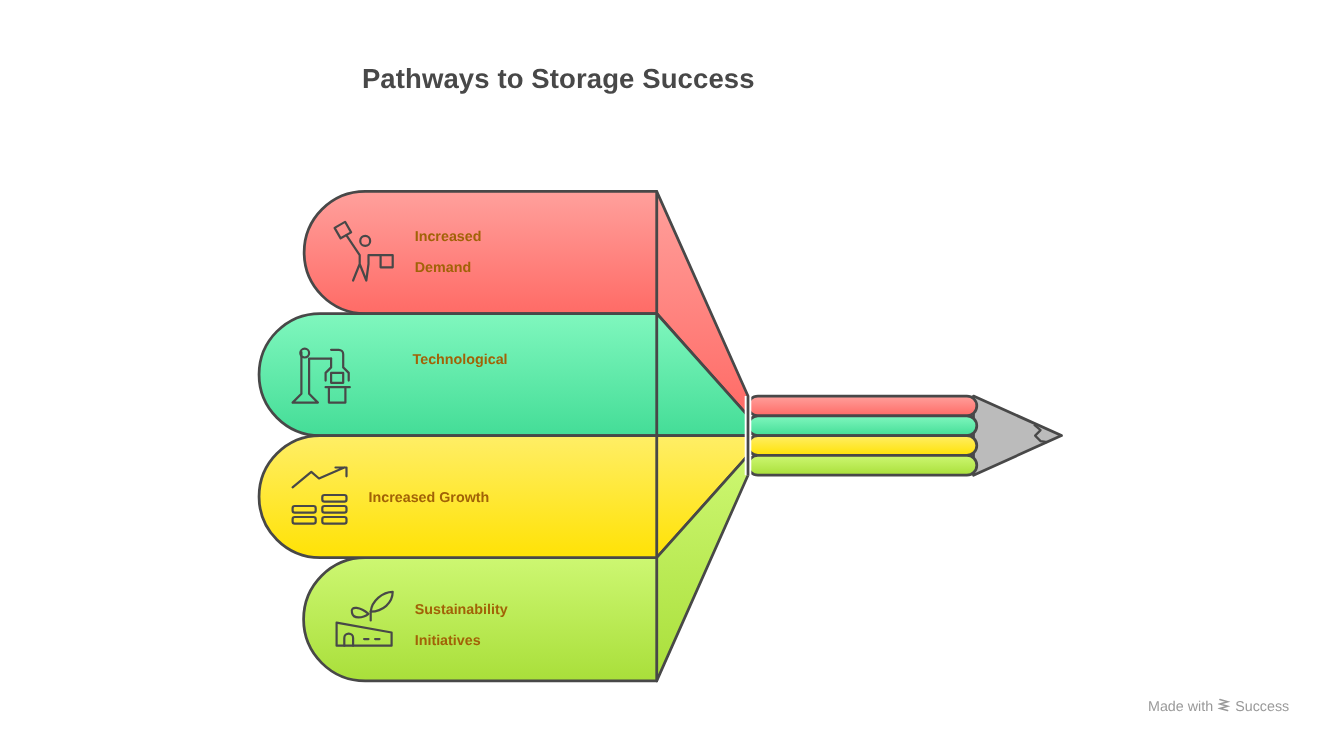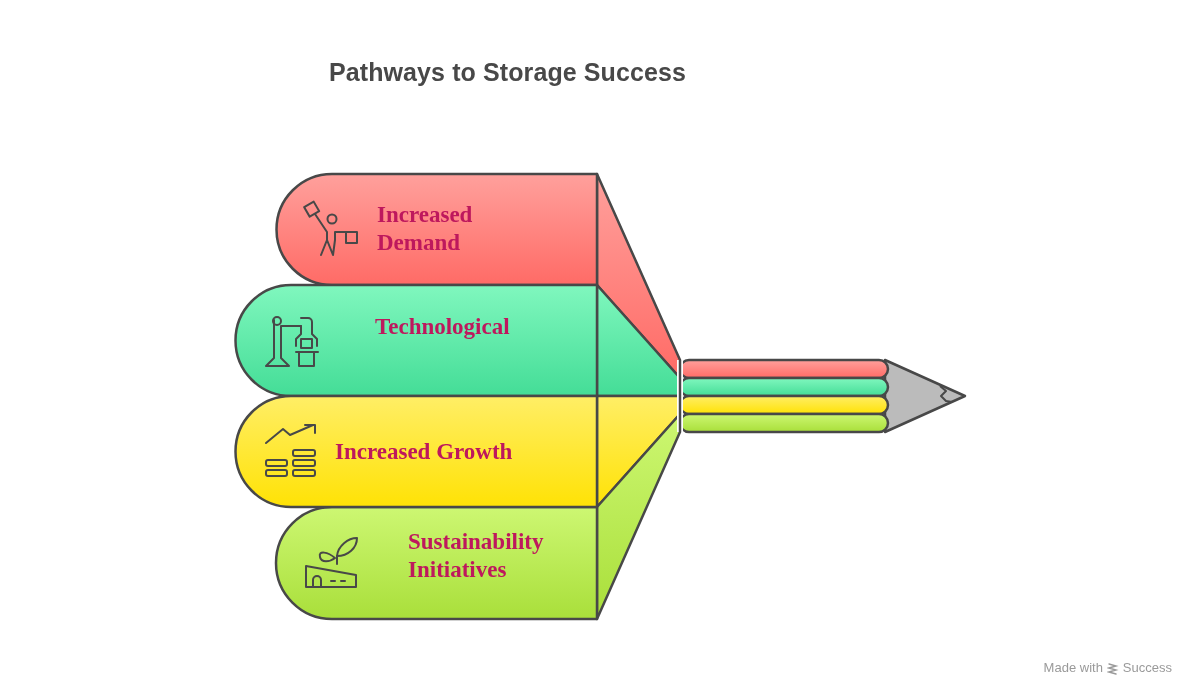--- a/index.html
+++ b/index.html
@@ -1,20 +1,20 @@
 <!DOCTYPE html>
 <html><head>
   <meta charset="utf-8">
   <style>
     html, body { margin: 0; padding: 0; background: #ffffff; }
     body { width: 1200px; height: 675px; position: relative; overflow: hidden; font-family: "Liberation Sans", sans-serif; }
     .title { position: absolute; top: 58px; left: 0; width: 1015px; text-align: center; font-size: 25px; font-weight: bold; color: #484848; letter-spacing: 0.1px; }
     svg.diagram { position: absolute; left: 0; top: 0; }
-    .label { position: absolute; font-size: 23px; font-weight: bold; color: #be185d; line-height: 28px; font-family: Liberation Serif, serif; }
-    .watermark { position: absolute; right: 28px; top: 660px; font-size: 13px; color: #9a9a9a; display: flex; align-items: flex-end; gap: 4px; }
+    .label { position: absolute; font-size: 13px; font-weight: bold; color: #a16207; line-height: 28px; }
+    .watermark { position: absolute; right: 28px; top: 634px; font-size: 13px; color: #9a9a9a; display: flex; align-items: flex-start; gap: 4px; }
     .watermark svg { display: inline-block; }
   </style>
 </head>
 <body>
 
 <div class="title">Pathways to Storage Success</div>
 
 <svg class="diagram" width="1200" height="675" viewBox="0 0 1200 675">
   <defs>
     <linearGradient id="gRed" x1="0" y1="0" x2="0" y2="1">
@@ -98,21 +98,21 @@
 <div class="label" style="left:377px; top:201px;">
   <div>Increased</div>
   <div>Demand</div>
 </div>
 <div class="label" style="left:335px; top:313px;margin-left:40px;">
   <div>Technological</div>
 </div>
 <div class="label" style="left:335px; top:438px;">
   <div>Increased Growth</div>
 </div>
-<div class="label" style="left:377px; top:528px;margin-left:31px;">
+<div class="label" style="left:377px; top:540px;">
   <div>Sustainability</div>
   <div>Initiatives</div>
 </div>
 
 <div class="watermark">
   <span>Made with</span>
   <svg width="12" height="13" viewBox="0 0 12 13">
     <g stroke="#9a9a9a" stroke-width="1.4" fill="none" stroke-linecap="round">
       <path d="M2 2 L9 4 L2 6 L9 8 L2 10 L9 12"></path>
     </g>

